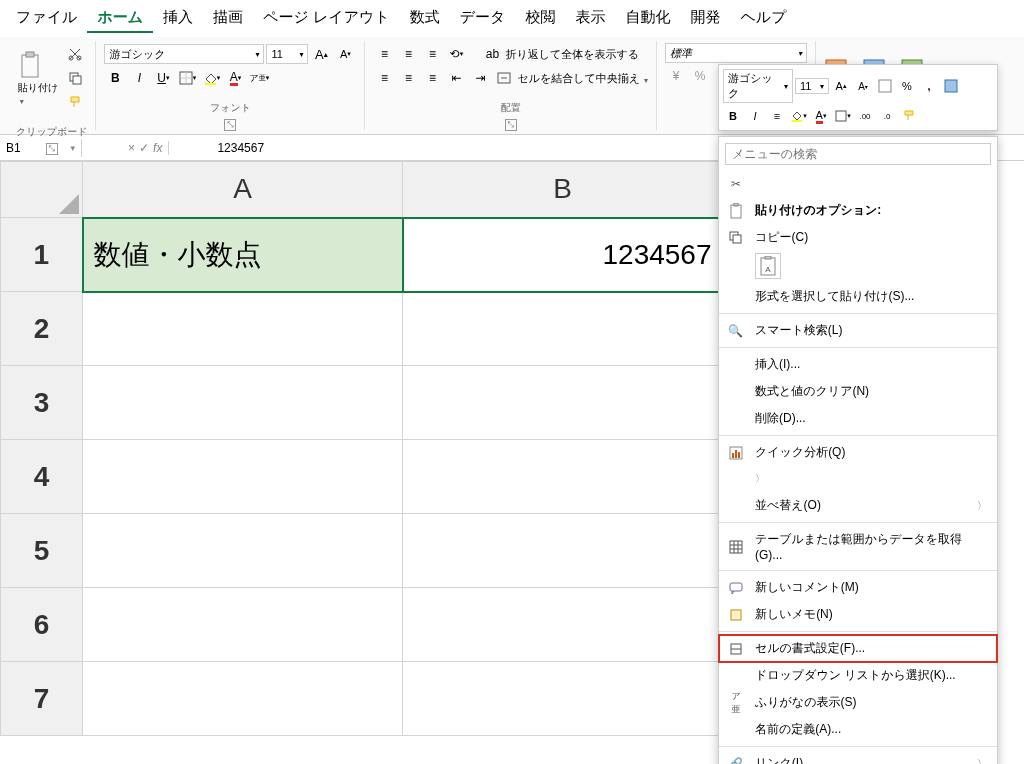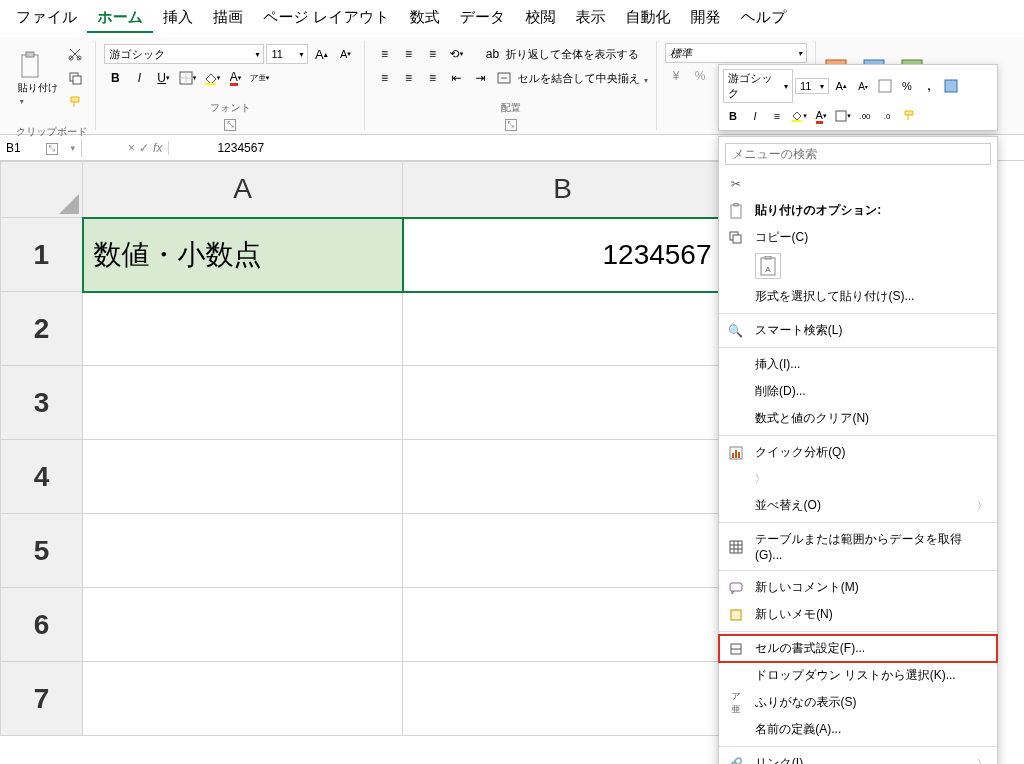--- a/index.html
+++ b/index.html
@@ -420,25 +420,25 @@
     <span class="cm-label">スマート検索(L)</span>
   </div>
   
   <div class="cm-sep"></div>
   <div class="cm-item">
     <span class="cm-icon"></span>
     <span class="cm-label">挿入(I)...</span>
   </div>
   <div class="cm-item">
     <span class="cm-icon"></span>
+    <span class="cm-label">数式と値のクリア(N)</span>
+  </div>
+  <div class="cm-item">
+    <span class="cm-icon"></span>
     <span class="cm-label">削除(D)...</span>
-  </div>
-  <div class="cm-item">
-    <span class="cm-icon"></span>
-    <span class="cm-label">数式と値のクリア(N)</span>
   </div>
   
   <div class="cm-sep"></div>
   <div class="cm-item">
     <span class="cm-icon">
         <svg width="14" height="14">
           <rect x="1" y="1" width="12" height="12" fill="none" stroke="#888"></rect>
           <rect x="3" y="7" width="2" height="5" fill="#c55a11"></rect>
           <rect x="6" y="4" width="2" height="8" fill="#c55a11"></rect>
           <rect x="9" y="6" width="2" height="6" fill="#c55a11"></rect>

